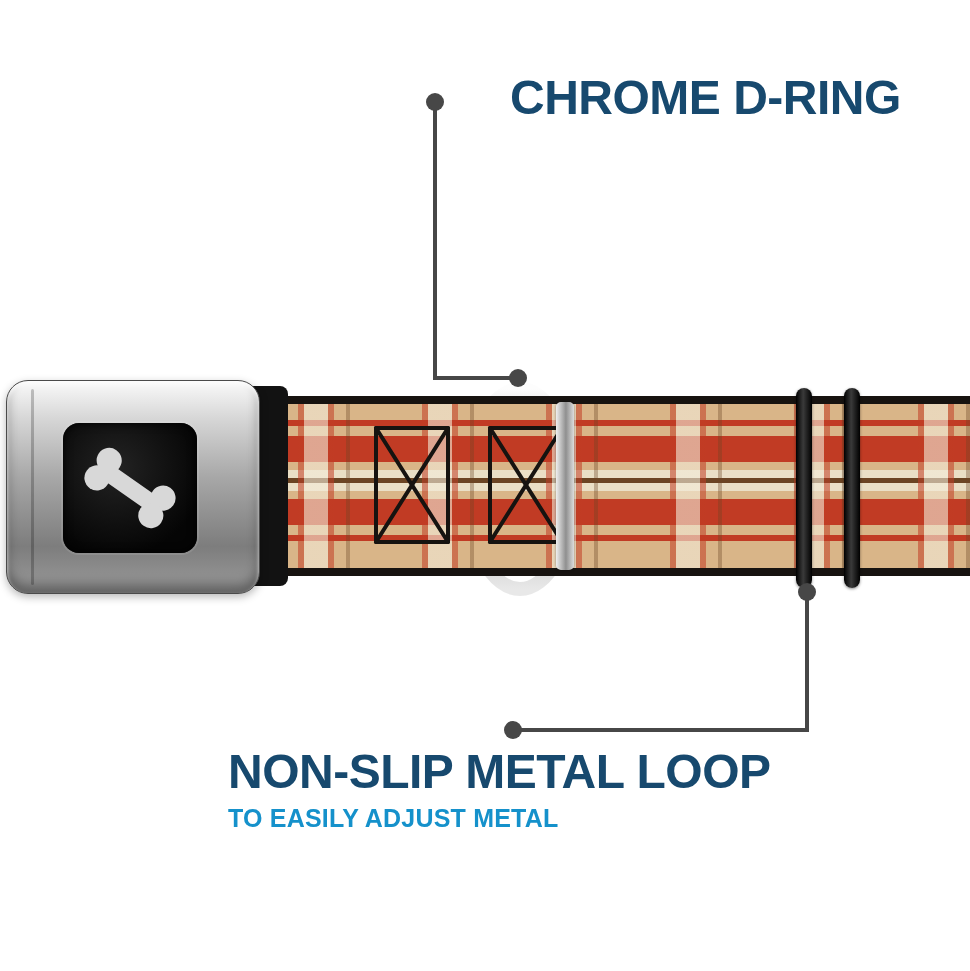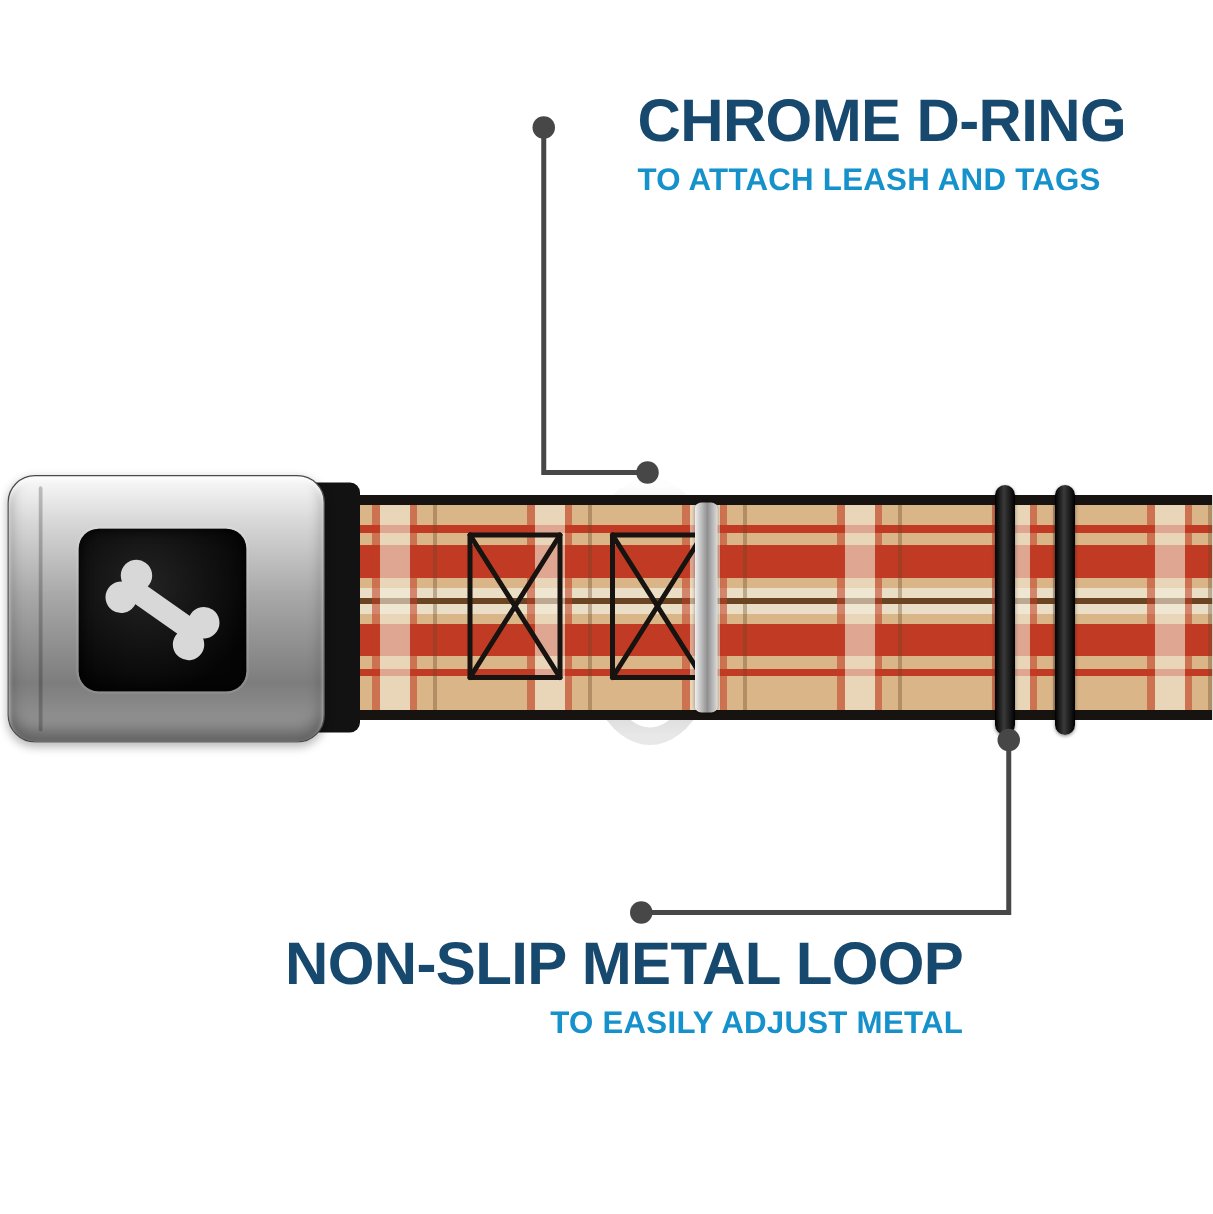--- a/index.html
+++ b/index.html
@@ -4,21 +4,21 @@
 <style>
   html,body{margin:0;padding:0;}
   body{background:#ffffff;font-family:"Liberation Sans", sans-serif;}
   .stage{position:relative;width:970px;height:971px;background:#ffffff;overflow:hidden;}
 
   
   .callout-block{position:absolute;}
   .callout-title{font-size:48px;font-weight:700;letter-spacing:-0.5px;color:#17496e;line-height:1.02;white-space:nowrap;}
   .callout-sub{font-size:25px;font-weight:700;letter-spacing:0.2px;color:#1591cb;margin-top:7px;white-space:nowrap;}
   .block-top{left:478px;top:74px;margin-left:32px;}
-  .block-bottom{left:228px;top:748px;text-align:right;}
+  .block-bottom{left:228px;top:748px;}
 
   
   .lines-svg{position:absolute;left:0;top:0;width:970px;height:971px;pointer-events:none;z-index:40;}
 
   
   .strap{position:absolute;left:248px;top:396px;width:722px;height:180px;background:#171310;padding:8px 0;box-sizing:border-box;z-index:10;}
   .strap-pattern{width:100%;height:164px;
     background-color:#d9b588;
     background-image:
       repeating-linear-gradient(90deg,
@@ -73,21 +73,20 @@
     box-shadow:inset 0 0 10px #000000, 0 0 0 2px rgba(255,255,255,0.10);}
   .bone-svg{position:absolute;left:9px;top:7px;}
 </style>
 </head>
 <body>
 
 <div class="stage">
 
   <div class="callout-block block-top">
     <div class="callout-title">CHROME D-RING</div>
-    <div class="callout-sub">TO ATTACH LEASH AND TAGS</div>
   </div>
 
   <div class="callout-block block-bottom">
     <div class="callout-title">NON-SLIP METAL LOOP</div>
     <div class="callout-sub">TO EASILY ADJUST METAL</div>
   </div>
 
   <svg class="lines-svg">
     <polyline points="435,102 435,378 518,378" fill="none" stroke="#474747" stroke-width="4"></polyline>
     <circle cx="435" cy="102" r="9" fill="#474747"></circle>

